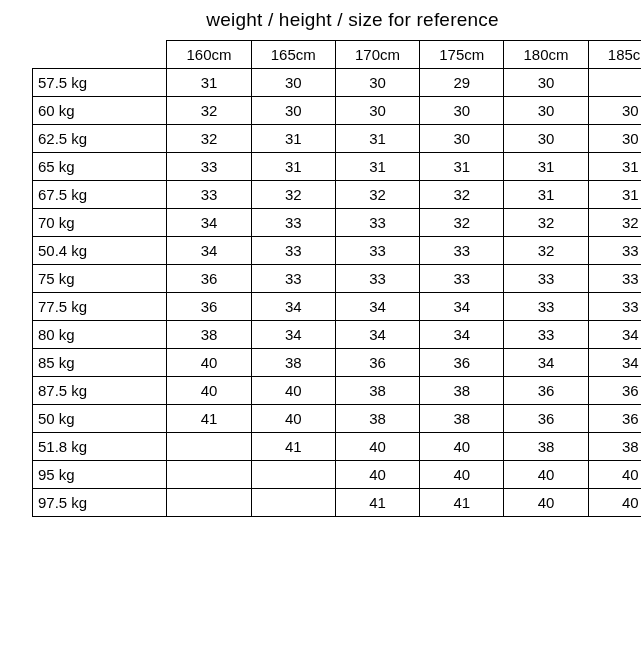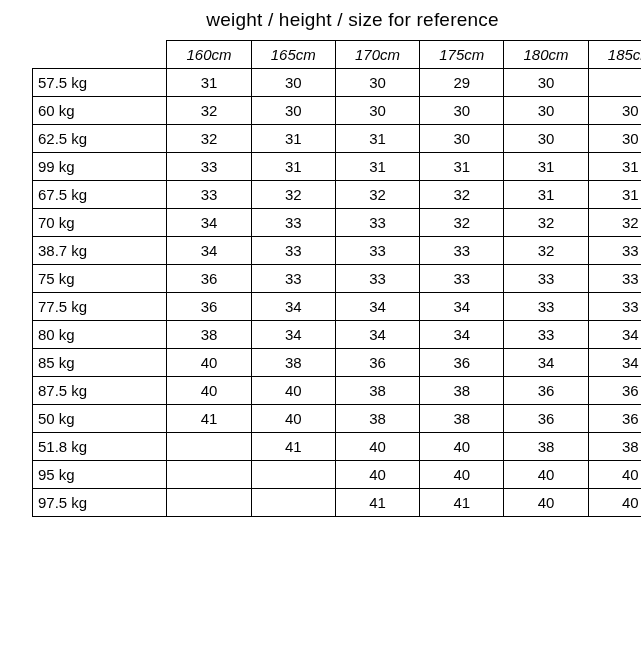--- a/index.html
+++ b/index.html
@@ -41,21 +41,20 @@
     height: 27px;
     font-size: 15px;
     font-weight: 400;
     text-align: center;
     padding: 0;
     vertical-align: middle;
     line-height: 27px;
   }
   table.size-table th {
     font-weight: 400;
-    font-style: italic;
   }
   .corner-cell {
     border-top: none !important;
     border-left: none !important;
     border-bottom: 1px solid #000 !important;
   }
   .row-label {
     text-align: left !important;
     padding-left: 5px !important;
     font-size: 15px;
@@ -113,21 +112,21 @@
       <tr>
         <td class="row-label">62.5 kg</td>
         <td>32</td>
         <td>31</td>
         <td>31</td>
         <td>30</td>
         <td>30</td>
         <td>30</td>
       </tr>
       <tr>
-        <td class="row-label">99 kg</td>
+        <td class="row-label">65 kg</td>
         <td>33</td>
         <td>31</td>
         <td>31</td>
         <td>31</td>
         <td>31</td>
         <td>31</td>
       </tr>
       <tr>
         <td class="row-label">67.5 kg</td>
         <td>33</td>
@@ -140,21 +139,21 @@
       <tr>
         <td class="row-label">70 kg</td>
         <td>34</td>
         <td>33</td>
         <td>33</td>
         <td>32</td>
         <td>32</td>
         <td>32</td>
       </tr>
       <tr>
-        <td class="row-label">38.7 kg</td>
+        <td class="row-label">50.4 kg</td>
         <td>34</td>
         <td>33</td>
         <td>33</td>
         <td>33</td>
         <td>32</td>
         <td>33</td>
       </tr>
       <tr>
         <td class="row-label">75 kg</td>
         <td>36</td>

